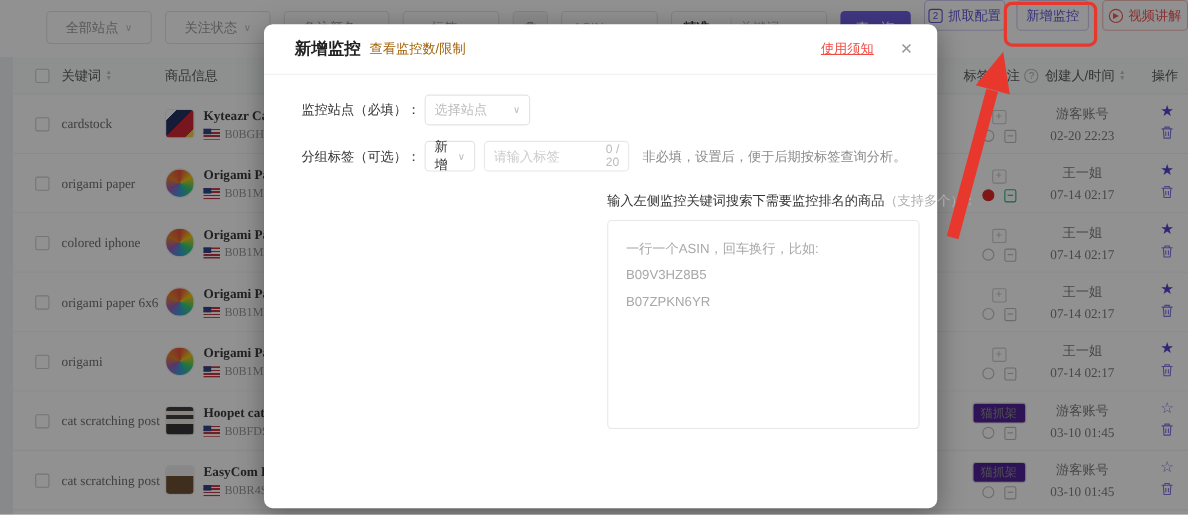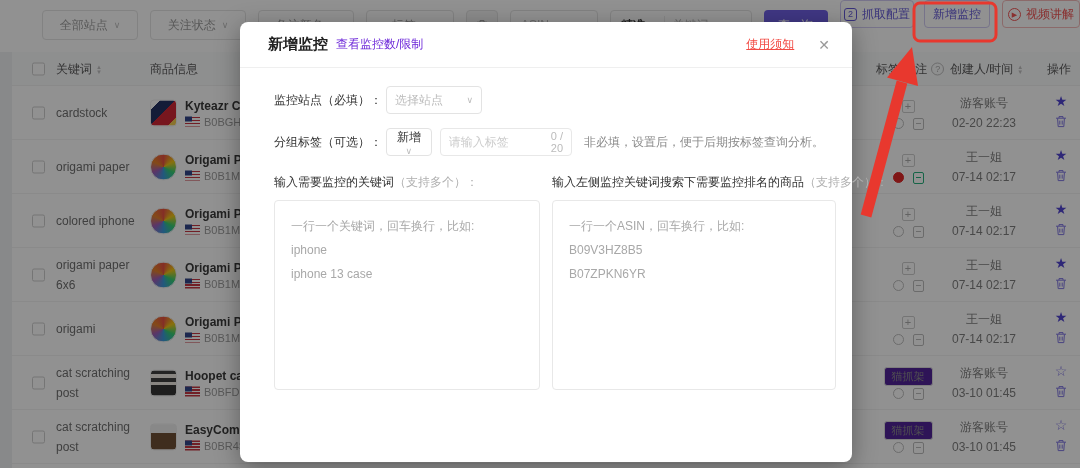--- a/index.html
+++ b/index.html
@@ -35,21 +35,21 @@
   .btn-video   { left:1002px; width:78px; border-color:#f5b9b9; color:#f25050; }
   .badge2 { width:13px; height:13px; border:1px solid currentColor; border-radius:3px; font-size:9px;
         line-height:11px; text-align:center; }
   .play-ic { width:13px; height:13px; border:1px solid currentColor; border-radius:50%; font-size:7px;
         line-height:11px; text-align:center; }
 
   
   .thead { position:absolute; left:12px; right:0; top:52px; height:34px; background:#fafbfc;
         border-bottom:1px solid #f0f0f0; font-size:12px; color:#555; }
   .hcell { position:absolute; top:50%; transform:translateY(-50%); display:flex; align-items:center; gap:4px; }
-  .tbody { position:absolute; left:12px; right:0; top:86px; bottom:0; overflow:hidden; }
+  .tbody { position:absolute; left:12px; right:0; top:86px; bottom:0; overflow:hidden;font-family:Liberation Serif, serif; }
   .trow { position:relative; height:54px; background:#fff; border-bottom:1px solid #f3f3f3; }
   .cb { position:absolute; left:20px; top:50%; transform:translateY(-50%); width:13px; height:13px;
         border:1px solid #ccc; border-radius:2px; background:#fff; }
   .thead .cb { left:20px; }
   .c-kw { position:absolute; left:44px; top:50%; transform:translateY(-50%); width:90px;
         font-size:12px; color:#6b6b6b; line-height:1.7; }
   .c-prod { position:absolute; left:138px; top:50%; transform:translateY(-50%); display:flex; gap:8px;
         align-items:center; width:102px; overflow:hidden; }
   .thumb { width:27px; height:27px; border-radius:4px; flex:0 0 27px; border:1px solid #eee; position:relative; overflow:hidden; background:#fff; }
   .t-cardstock { background:linear-gradient(135deg,#fff 18%,#1d2b5e 18% 48%,#cf1f2e 48% 85%,#f2c94c 85%); }
@@ -84,31 +84,31 @@
   .sort { display:inline-flex; flex-direction:column; line-height:4px; color:#c0c0c0; font-size:6px; gap:1px; }
   .help-ic { width:13px; height:13px; border:1px solid #bbb; border-radius:50%; color:#aaa; font-size:9px;
         line-height:11px; text-align:center; display:inline-block; }
 
   
   .dim { position:absolute; inset:0; background:rgba(10,10,10,0.45); z-index:10; }
   .modal { position:absolute; left:240px; top:22px; width:612px; height:440px; background:#fff;
         border-radius:8px; z-index:20; box-shadow:0 6px 24px rgba(0,0,0,.35); }
   .m-header { height:46px; display:flex; align-items:center; padding:0 22px 0 28px; border-bottom:1px solid #efefef; }
   .m-title { font-size:15px; font-weight:bold; color:#222; }
-  .m-sub { font-size:12px; color:#6d28d9; margin-left:8px; }
+  .m-sub { font-size:12px; color:#a16207; margin-left:8px; }
   .m-notice { margin-left:auto; color:#f24b44; font-size:12px; text-decoration:underline; cursor:pointer; }
   .m-close { margin-left:24px; color:#999; font-size:14px; cursor:pointer; }
   .m-body { padding:18px 28px 0 34px; position:relative; }
   .frow { display:flex; align-items:center; margin-bottom:14px; }
   .flabel { font-size:12px; color:#333; width:112px; flex:0 0 112px; }
   .sel { height:28px; border:1px solid #e3e3e3; border-radius:4px; display:inline-flex; align-items:center;
         justify-content:space-between; padding:0 8px; font-size:12px; background:#fff; }
   .sel .caret { color:#bbb; font-size:9px; }
   .sel-site { width:96px; color:#bcbcbc; }
-  .sel-group { width:84px; color:#333; margin-right:8px;flex-direction:column; }
+  .sel-group { width:84px; color:#333; margin-right:8px; }
   .tag-input { width:146px; height:28px; border:1px solid #e8e8e8; border-radius:4px; display:inline-flex;
         align-items:center; justify-content:space-between; padding:0 8px; }
   .tag-input input { border:none; outline:none; width:76px; font-size:12px; background:transparent; }
   .tag-input input::placeholder { color:#ccc; }
   .counter { font-size:11px; color:#bbb;margin-left:26px; }
   .hint { font-size:12px; color:#8a8a8a; margin-left:12px; white-space:nowrap; }
   .cols { position:relative; margin-top:18px; height:224px; }
   .col { position:absolute; top:0; }
   .col-left { left:0; width:266px; }
   .col-right { left:278px; width:284px; }
@@ -425,28 +425,20 @@
           <span>新增</span>
           <span class="caret">∨</span>
         </span>
         <span class="tag-input">
           <input placeholder="请输入标签" style="">
           <span class="counter">0 / 20</span>
         </span>
         <span class="hint">非必填，设置后，便于后期按标签查询分析。</span>
       </div>
       <div class="cols">
-        <div class="col col-left">
-          <div class="col-label">
-            <span>输入需要监控的关键词</span><span class="suffix">（支持多个）：</span>
-          </div>
-          <textarea class="mta" placeholder="一行一个关键词，回车换行，比如:
-iphone
-iphone 13 case" style=""></textarea>
-        </div>
         <div class="col col-right">
           <div class="col-label">
             <span>输入左侧监控关键词搜索下需要监控排名的商品</span><span class="suffix">（支持多个）：</span>
           </div>
           <textarea class="mta" placeholder="一行一个ASIN，回车换行，比如:
 B09V3HZ8B5
 B07ZPKN6YR" style=""></textarea>
         </div>
       </div>
     </div>

